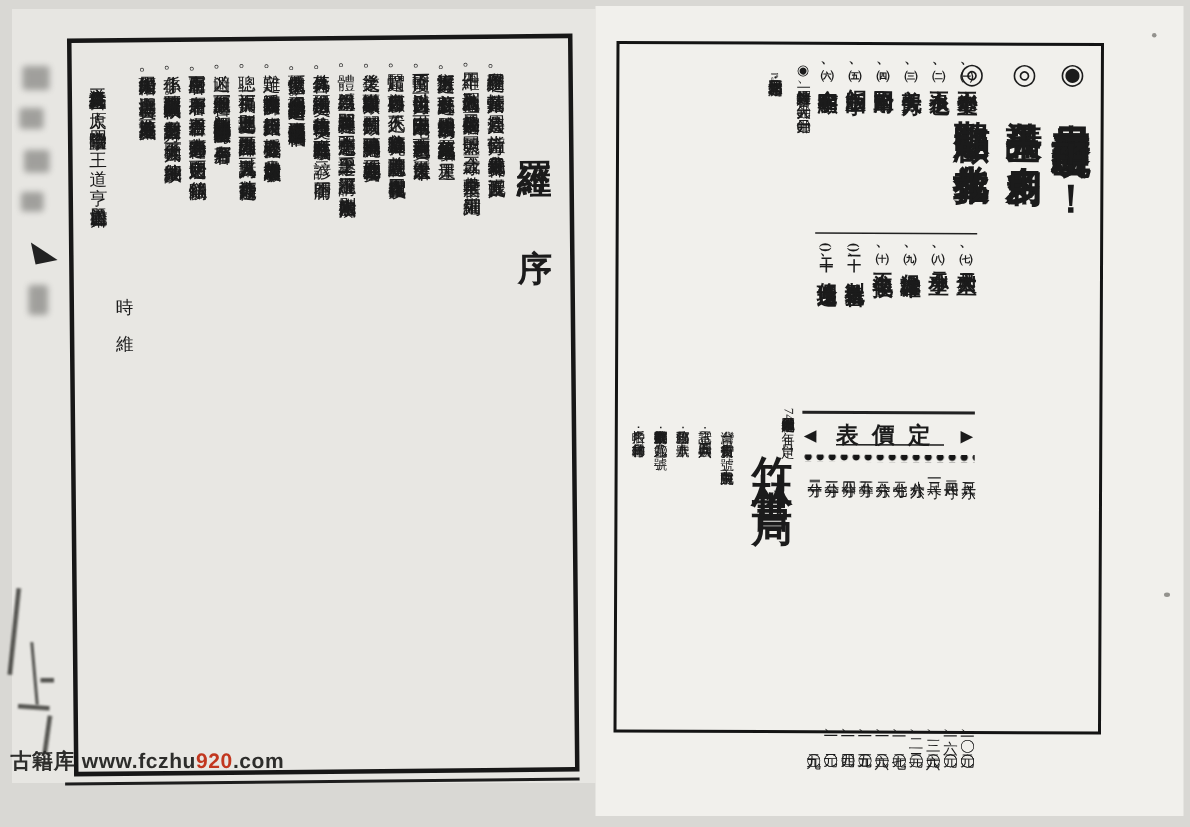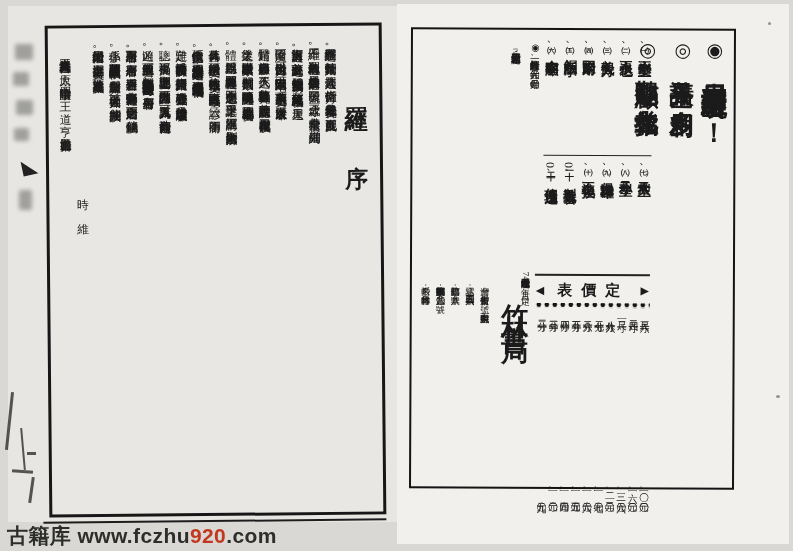--- a/index.html
+++ b/index.html
@@ -47,35 +47,35 @@
             writing-mode:vertical-rl;font-size:9.6px;line-height:1.1;}
   .needle-b{position:absolute;top:242px;right:203px;width:13px;height:214px;
             writing-mode:vertical-rl;font-size:8.8px;line-height:1.1;}
   .plate-note{position:absolute;top:16px;right:213px;width:12px;height:170px;
               writing-mode:vertical-rl;font-size:9.8px;line-height:1.1;}
 
   .pricetable{position:absolute;right:83px;top:244px;width:115px;height:208px;
               border-top:2px solid #222;padding-top:4px;}
   .pt-header{display:flex;justify-content:space-between;align-items:center;
              font-size:15px;font-weight:bold;padding:1px 1px 2px 1px;}
-  .pt-header .ttl{letter-spacing:9px;margin-left:2px;}
+  .pt-header .ttl{letter-spacing:9px;margin-left:2px;text-decoration:underline;}
   .pt-header .arr{font-size:11px;}
   .pt-wavy{height:5px;margin:1px 0 5px 0;background-repeat:repeat-x;background-size:8px 5px;
            background-image:radial-gradient(circle at 4px 1.6px,#151515 2.1px,rgba(0,0,0,0) 2.7px);}
   .pt-sizes{display:flex;flex-direction:row-reverse;height:50px;}
   .pt-sizes>div{width:11.4px;writing-mode:vertical-rl;font-size:9.8px;line-height:1.05;letter-spacing:0.5px;}
   .pt-prices{display:flex;flex-direction:row-reverse;align-items:flex-end;height:120px;margin-top:12px;}
   .pt-prices>div{width:11.4px;writing-mode:vertical-rl;font-size:9.8px;line-height:1.05;}
 
   .store{position:absolute;left:3px;top:250px;width:118px;height:204px;writing-mode:vertical-rl;}
   .store-name{font-size:27px;font-weight:bold;letter-spacing:12px;width:33px;margin-left:11px;padding-top:2px;}
   .store-col{width:11px;margin-left:3.8px;font-size:9px;line-height:1.08;}
 
-  .watermark{position:absolute;left:7px;top:522px;font-family:"Liberation Sans","DejaVu Sans",sans-serif;
-             font-size:21px;font-weight:bold;color:#2d2d2b;letter-spacing:.4px;}
+  .watermark{position:absolute;left:7px;top:499px;font-family:"Liberation Sans","DejaVu Sans",sans-serif;
+             font-size:14px;font-weight:bold;color:#2d2d2b;letter-spacing:.4px;}
   .watermark .red{color:#c2371f;}
 </style>
 </head>
 <body>
 
 <div class="canvas">
 
   <div class="paper-left"></div>
   <div class="paper-right"></div>
 

